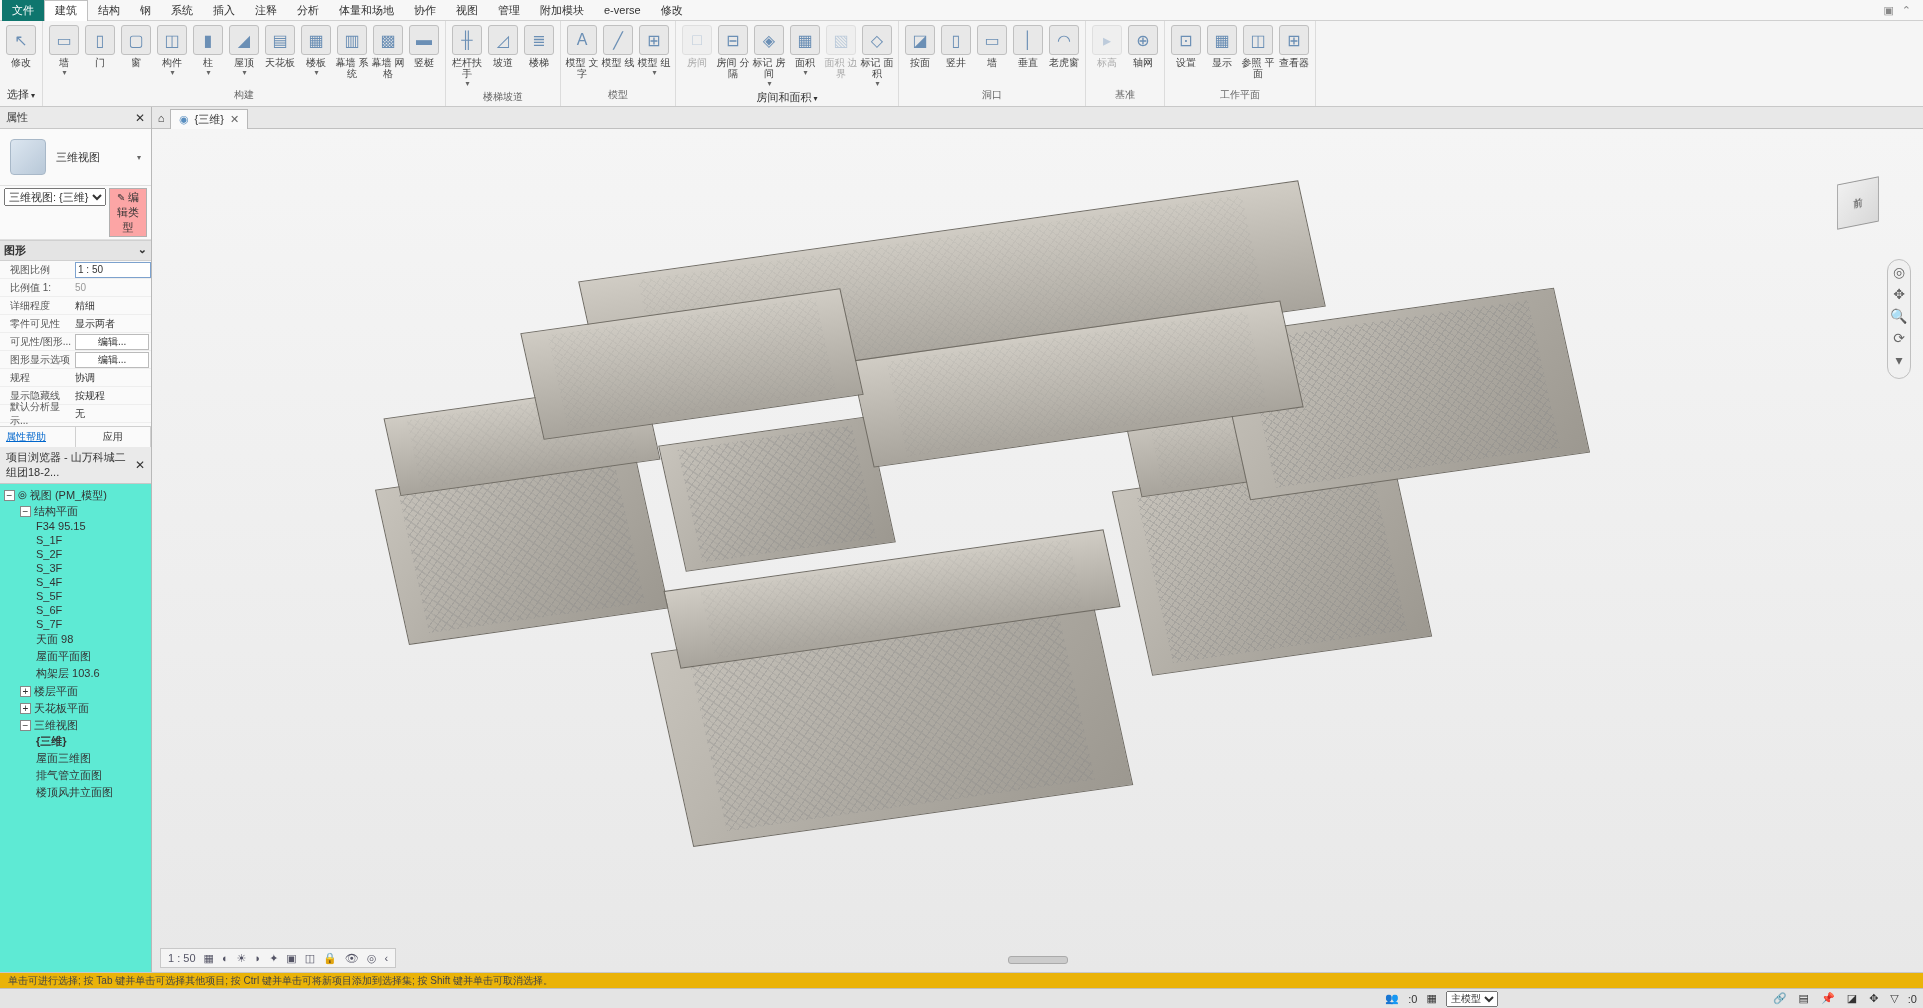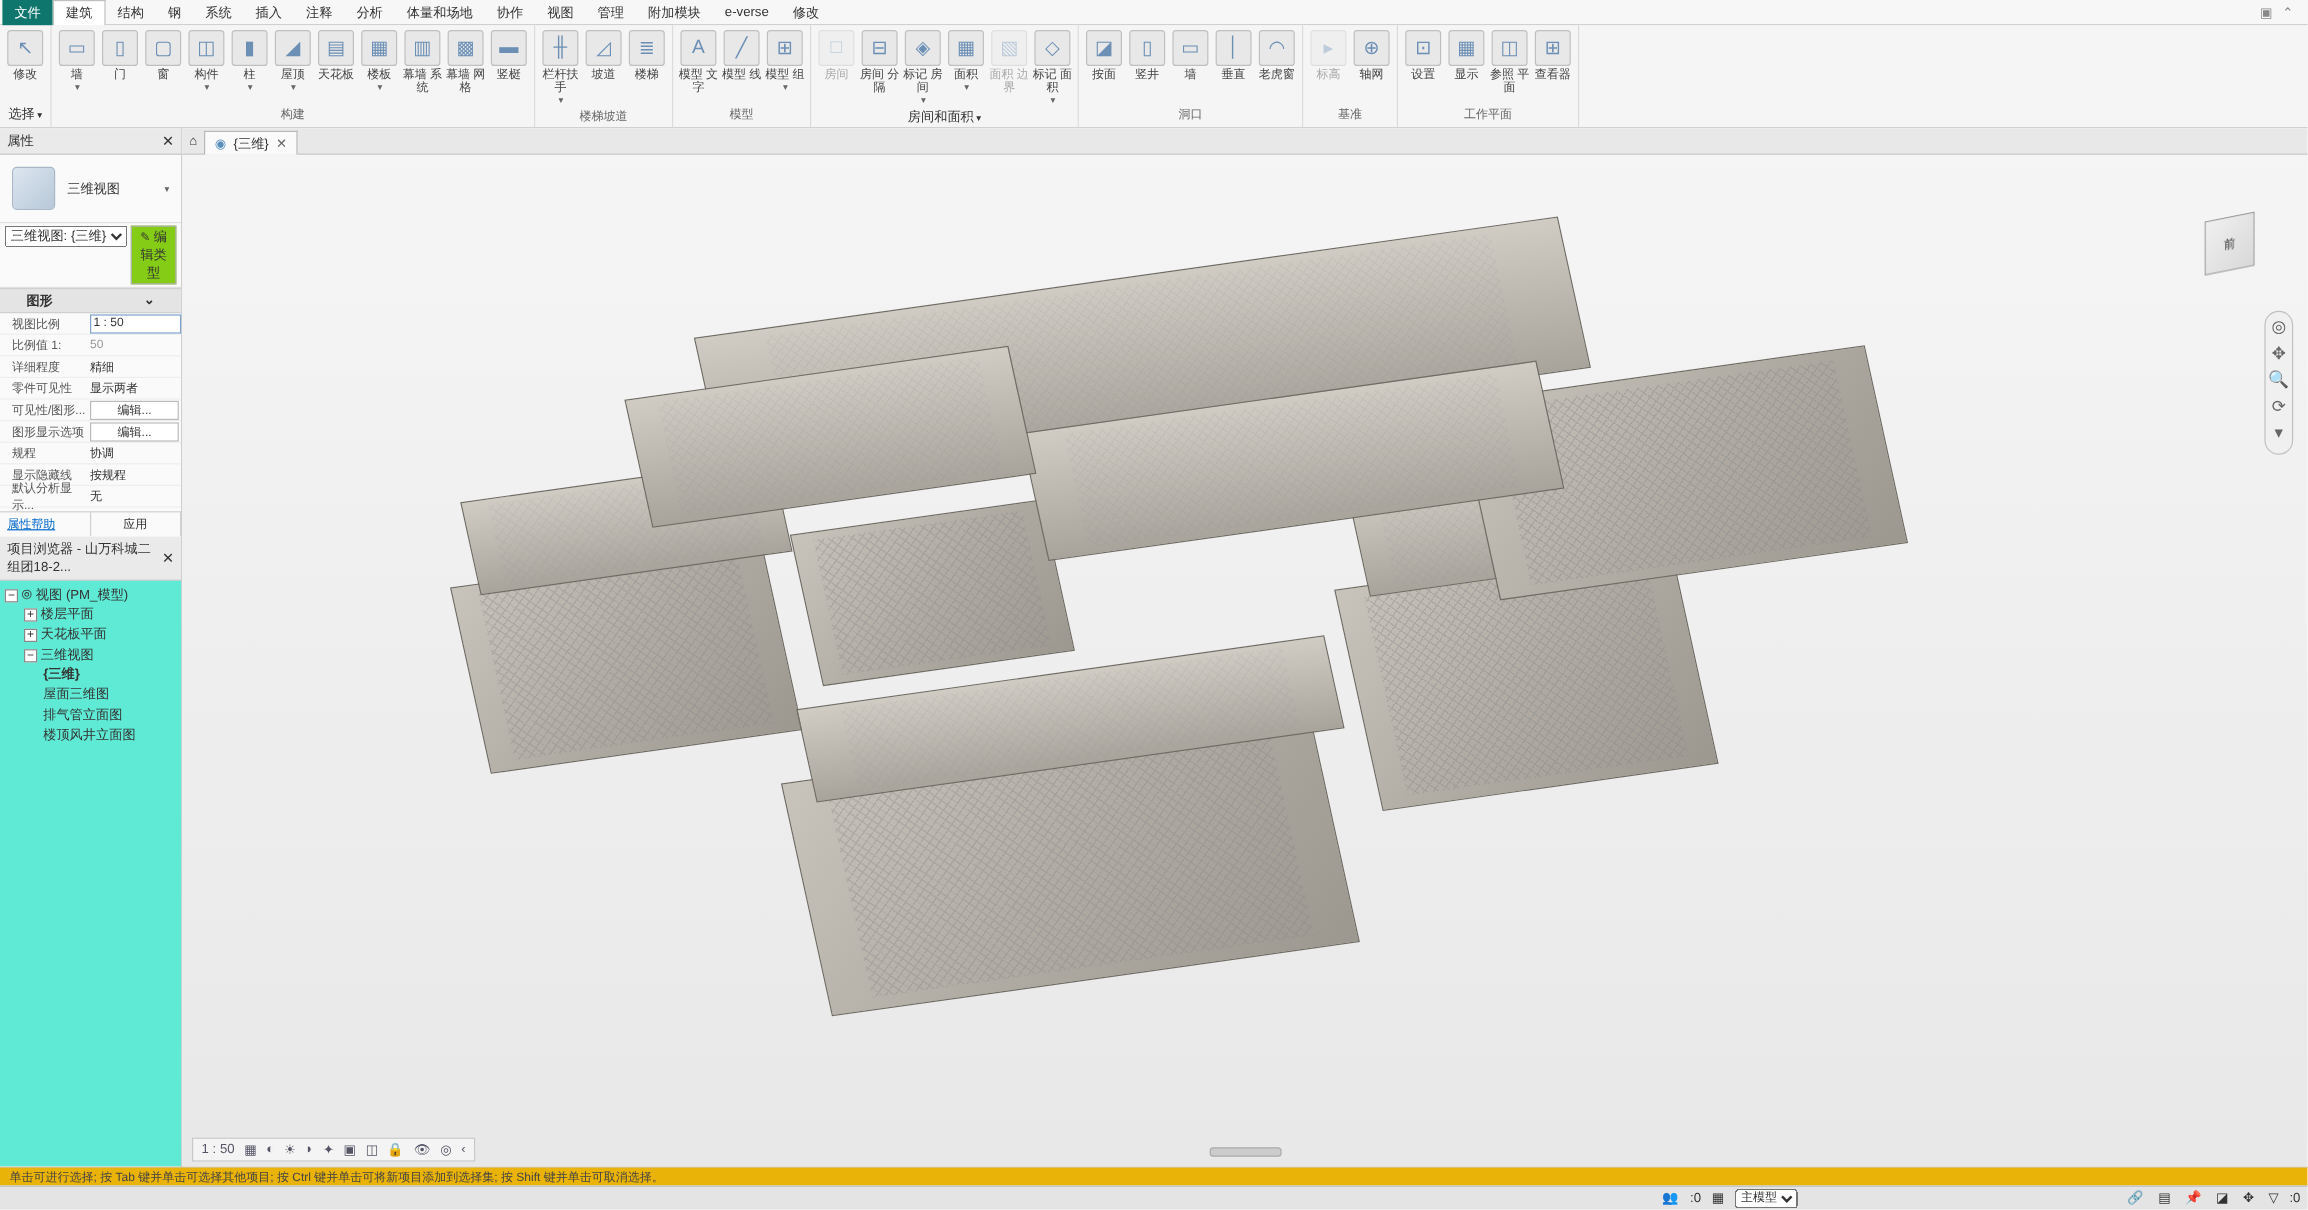--- a/index.html
+++ b/index.html
@@ -19,23 +19,23 @@
 .rgroup-title .dd{font-size:8px;margin-left:2px}
 .shell{display:flex;height:calc(100% - 21px - 86px - 16px - 20px)}
 .leftcol{width:152px;display:flex;flex-direction:column;border-right:1px solid #b8b8b8}
 .panel{background:#fafafa}
 .panel-header{background:#eaeaea;border-bottom:1px solid #c8c8c8;padding:3px 6px;display:flex;align-items:center;justify-content:space-between}
 .panel-header .close{font-size:12px;cursor:pointer}
 .prop-top{display:flex;align-items:center;gap:10px;padding:10px;border-bottom:1px solid #e0e0e0}
 .prop-top .cube{width:36px;height:36px;background:linear-gradient(135deg,#dce6f0,#b8c8d8);border:1px solid #a8b8c8;border-radius:4px}
 .prop-selector{display:flex;gap:3px;padding:2px 4px;border-bottom:1px solid #e0e0e0}
 .prop-selector select{flex:1;font-size:11px;height:18px}
-.prop-selector .edit{background:#84cc16;border:1px solid #b0b0b0;padding:1px 4px;font-size:10px;cursor:pointer}
+.prop-selector .edit{background:#fca5a5;border:1px solid #b0b0b0;padding:1px 4px;font-size:10px;cursor:pointer}
 .prop-grid{overflow-y:auto;flex:1}
-.pg-section{background:#e4e4e4;padding:2px 22px;font-weight:bold;display:flex;justify-content:space-between;border-top:1px solid #d0d0d0;border-bottom:1px solid #d0d0d0}
+.pg-section{background:#e4e4e4;padding:2px 4px;font-weight:bold;display:flex;justify-content:space-between;border-top:1px solid #d0d0d0;border-bottom:1px solid #d0d0d0}
 .pg-row{display:flex;border-bottom:1px solid #eee;height:18px;align-items:center}
 .pg-row .k{width:75px;padding-left:10px;font-size:10px;color:#555}
 .pg-row .v{flex:1;font-size:10px}
 .pg-row .v input{width:100%;border:1px solid #7da2ce;font-size:10px;height:16px;padding:0 2px}
 .pg-row .v.muted{color:#999}
 .pg-row .v .ebtn{background:#fff;border:1px solid #bbb;font-size:10px;padding:0 22px;cursor:pointer}
 .prop-foot{display:flex;border-top:1px solid #d0d0d0}
 .prop-foot .half{flex:1;padding:3px 6px;font-size:10px;border-right:1px solid #d0d0d0}
 .prop-foot .half.link{color:#0066cc;text-decoration:underline}
 .browser{flex:1;display:flex;flex-direction:column;overflow:hidden}
@@ -369,20 +369,35 @@
 
     <div class="panel browser">
       <div class="panel-header">
         <span>项目浏览器 - 山万科城二组团18-2...</span>
         <span class="close">✕</span>
       </div>
       <div class="tree">
         <ul style="padding-left:2px">
           <li><span class="tg">−</span>⦾ <span>视图 (PM_模型)</span>
             <ul>
+              <li><span class="tg">−</span><span>结构平面</span>
+                <ul id="struct-items">
+                    <li>F34 95.15</li>
+                    <li>S_1F</li>
+                    <li>S_2F</li>
+                    <li>S_3F</li>
+                    <li>S_4F</li>
+                    <li>S_5F</li>
+                    <li>S_6F</li>
+                    <li>S_7F</li>
+                    <li>天面 98</li>
+                    <li>屋面平面图</li>
+                    <li>构架层 103.6</li>
+                  </ul>
+              </li>
               <li><span class="tg">+</span><span>楼层平面</span></li>
               <li><span class="tg">+</span><span>天花板平面</span></li>
               <li><span class="tg">−</span><span>三维视图</span>
                 <ul id="view3d-items">
                     <li class="bold"><span>{三维}</span></li>
                     <li><span>屋面三维图</span></li>
                     <li><span>排气管立面图</span></li>
                     <li><span>楼顶风井立面图</span></li>
                   </ul>
               </li>

